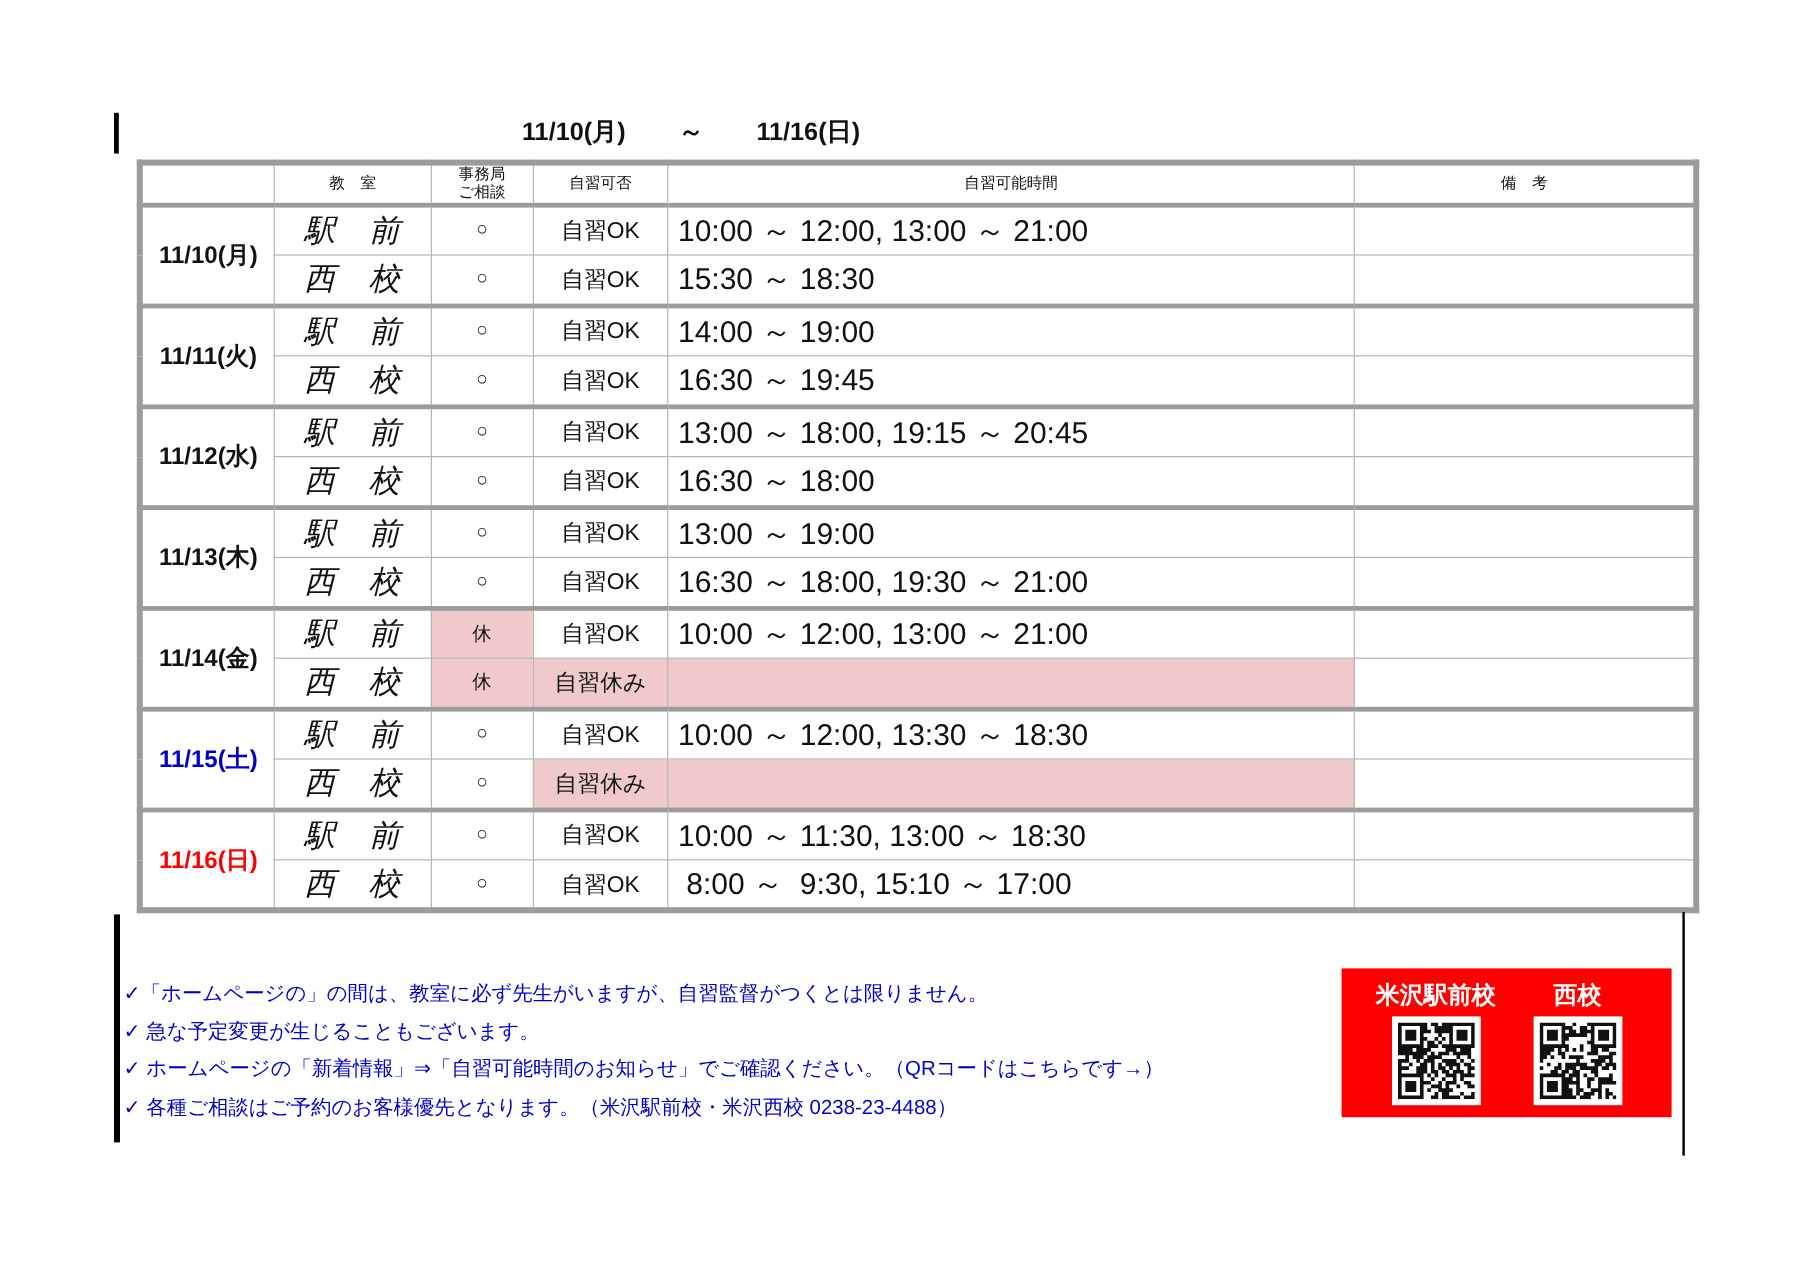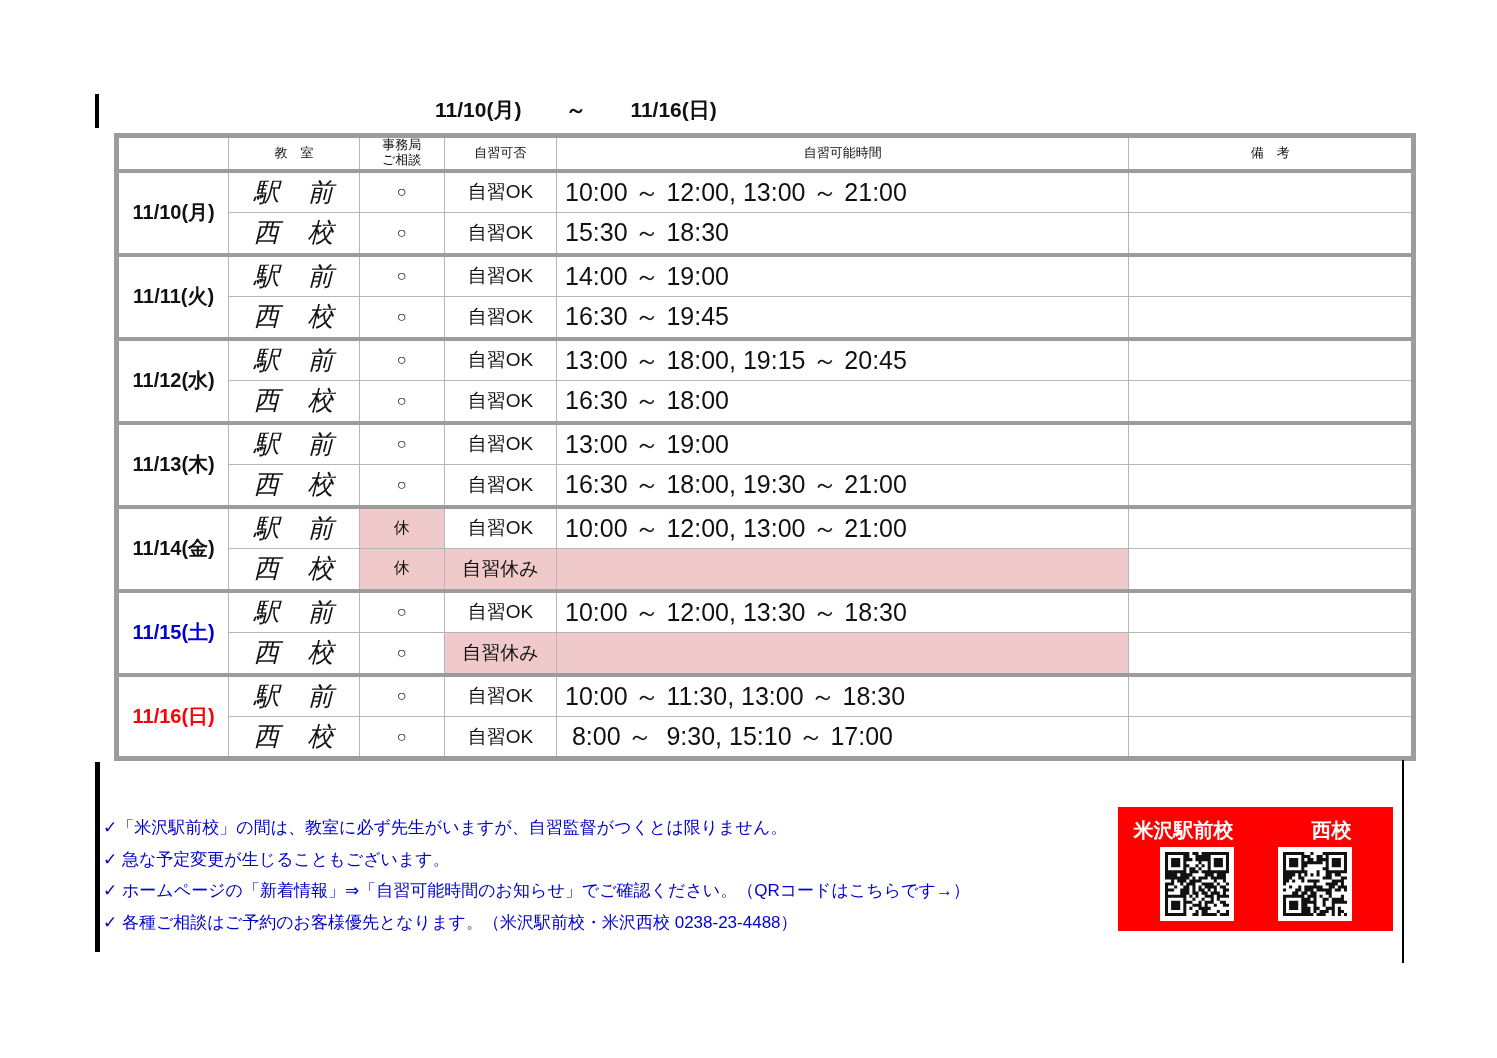--- a/index.html
+++ b/index.html
@@ -44,21 +44,21 @@
   .c-remarks{font-size:14px;}
   td.pink{background:var(--pink);}
 
   
   .notes{left:103px;top:812px;font-size:17px;line-height:31.5px;color:var(--blue);}
   .note-line{white-space:pre;}
 
   
   .qr-panel{left:1118px;top:807px;width:275px;height:124px;background:var(--red);
     display:flex;justify-content:center;gap:44px;}
-  .qr-col{display:flex;flex-direction:column;align-items:flex-end;width:74px;}
+  .qr-col{display:flex;flex-direction:column;align-items:center;width:74px;}
   .qr-label{color:#fff;font-weight:bold;font-size:20px;margin-top:9px;white-space:nowrap;line-height:1.4;}
   .qr-box{width:74px;height:74px;background:#fff;margin-top:3px;
     display:flex;align-items:center;justify-content:center;}
   .qr-box svg{width:64px;height:64px;display:block;}
 </style>
 </head>
 <body>
 
 <div class="abs tick-top"></div>
 
@@ -201,21 +201,21 @@
       <td class="c-hours"> 8:00 ～  9:30, 15:10 ～ 17:00</td>
       <td class="c-remarks"></td>
     </tr>
   </tbody>
 </table>
 
 <div class="abs bar-left"></div>
 <div class="abs line-right"></div>
 
 <div class="abs notes">
-  <div class="note-line">✓「米沢駅前校」の間は、教室に必ず先生がいますが、自習監督がつくとは限りません。</div>
+  <div class="note-line">✓「ホームページの」の間は、教室に必ず先生がいますが、自習監督がつくとは限りません。</div>
   <div class="note-line">✓ 急な予定変更が生じることもございます。</div>
   <div class="note-line">✓ ホームページの「新着情報」⇒「自習可能時間のお知らせ」でご確認ください。（QRコードはこちらです→）</div>
   <div class="note-line">✓ 各種ご相談はご予約のお客様優先となります。（米沢駅前校・米沢西校 0238-23-4488）</div>
 </div>
 
 <div class="abs qr-panel">
   <div class="qr-col">
     <div class="qr-label">米沢駅前校</div>
     <div class="qr-box">
       <svg viewBox="0 0 21 21" xmlns="http://www.w3.org/2000/svg">

